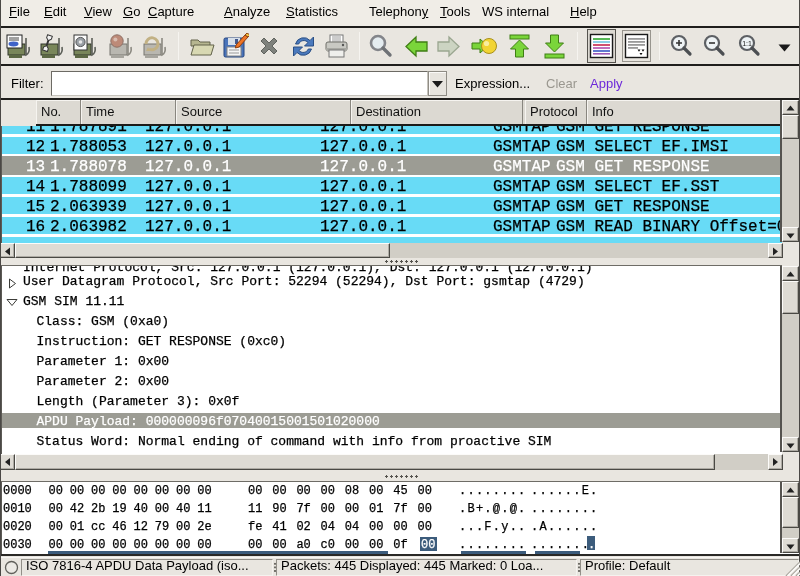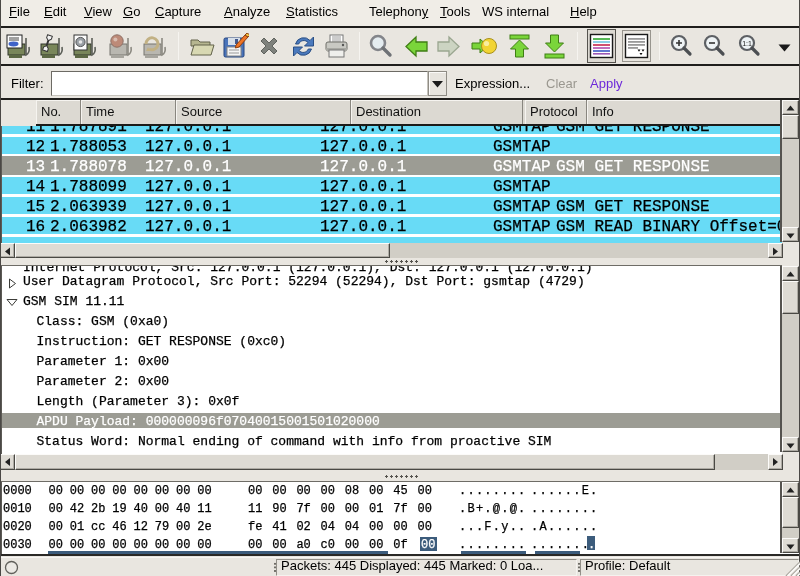--- a/index.html
+++ b/index.html
@@ -37,21 +37,21 @@
   .stbox { position:absolute; top:1px; height:17px; border:1px solid #928f88; border-bottom-color:#f5f3ef; border-right-color:#f5f3ef; background:#e9e6e0; overflow:hidden; }
   .stbox span { position:absolute; left:4px; top:-2.5px; font-size:13px; color:#000; white-space:pre; }
 </style>
 </head>
 <body>
   <div id="menubar" class="abs">
     <span style="left:9px"><u>F</u>ile</span>
     <span style="left:44px"><u>E</u>dit</span>
     <span style="left:84px"><u>V</u>iew</span>
     <span style="left:123px"><u>G</u>o</span>
-    <span style="left:155px"><u>C</u>apture</span>
+    <span style="left:148px"><u>C</u>apture</span>
     <span style="left:224px"><u>A</u>nalyze</span>
     <span style="left:286px"><u>S</u>tatistics</span>
     <span style="left:369px">Telephon<u>y</u></span>
     <span style="left:440px"><u>T</u>ools</span>
     <span style="left:482px">WS internal</span>
     <span style="left:570px"><u>H</u>elp</span>
   </div>
   <div id="toolbar" class="abs">
 
     <svg class="ticon" style="left:5px" width="27" height="27" viewBox="0 0 27 27">
@@ -244,35 +244,37 @@
       <div class="t" style="left:320px">127.0.0.1</div>
       <div class="t" style="left:493px">GSMTAP</div>
       <div class="t" style="left:556px">GSM GET RESPONSE</div>
     </div>
     <div class="prow" style="top:11px">
       <div class="t" style="left:26px">12</div>
       <div class="t" style="left:50px">1.788053</div>
       <div class="t" style="left:145px">127.0.0.1</div>
       <div class="t" style="left:320px">127.0.0.1</div>
       <div class="t" style="left:493px">GSMTAP</div>
+      <div class="t" style="left:556px">GSM SELECT EF.IMSI</div>
     </div>
     <div class="prow" style="top:30px;height:19px;background:#9c9c94">
       <div class="t" style="left:26px;color:#fff;top:2px">13</div>
       <div class="t" style="left:50px;color:#fff;top:2px">1.788078</div>
       <div class="t" style="left:145px;color:#fff;top:2px">127.0.0.1</div>
       <div class="t" style="left:320px;color:#fff;top:2px">127.0.0.1</div>
       <div class="t" style="left:493px;color:#fff;top:2px">GSMTAP</div>
       <div class="t" style="left:556px;color:#fff;top:2px">GSM GET RESPONSE</div>
     </div>
     <div class="prow" style="top:51px">
       <div class="t" style="left:26px">14</div>
       <div class="t" style="left:50px">1.788099</div>
       <div class="t" style="left:145px">127.0.0.1</div>
       <div class="t" style="left:320px">127.0.0.1</div>
       <div class="t" style="left:493px">GSMTAP</div>
+      <div class="t" style="left:556px">GSM SELECT EF.SST</div>
     </div>
     <div class="prow" style="top:71px">
       <div class="t" style="left:26px">15</div>
       <div class="t" style="left:50px">2.063939</div>
       <div class="t" style="left:145px">127.0.0.1</div>
       <div class="t" style="left:320px">127.0.0.1</div>
       <div class="t" style="left:493px">GSMTAP</div>
       <div class="t" style="left:556px">GSM GET RESPONSE</div>
     </div>
     <div class="prow" style="top:91px">
@@ -385,20 +387,23 @@
     <div class="sbtn" style="left:0;top:56px;width:17px;height:15px"><svg width="15" height="13">
         <path d="M7.5 9.5 l4 -5 h-8 z" fill="#222"></path>
       </svg></div>
   </div>
   <div id="statusbar" class="abs">
     <svg class="abs" style="left:4px;top:2px" width="15" height="15">
       <circle cx="7.5" cy="7.5" r="6" fill="#eceae5" stroke="#61605b" stroke-width="1.3"></circle>
     </svg>
     <div class="abs" style="left:273.5px;top:4px;width:2px;height:11px;background-image:radial-gradient(circle,#6e6c66 0.8px,transparent 1.2px);background-size:2px 3.6px;"></div>
     <div class="abs" style="left:577.5px;top:4px;width:2px;height:11px;background-image:radial-gradient(circle,#6e6c66 0.8px,transparent 1.2px);background-size:2px 3.6px;"></div>
+    <div class="stbox" style="left:21px;width:252px">
+      <span>ISO 7816-4 APDU Data Payload (iso...</span>
+    </div>
     <div class="stbox" style="left:276px;width:301px">
       <span>Packets: 445 Displayed: 445 Marked: 0 Loa...</span>
     </div>
     <div class="stbox" style="left:580px;width:219px">
       <span>Profile: Default</span>
     </div>
   </div>
   <div class="abs" style="left:0;top:0;width:1px;height:576px;background:#4a4845;z-index:50"></div>
   <div class="abs" style="left:799px;top:0;width:1px;height:576px;background:#4a4845;z-index:50"></div>
   <svg class="abs" style="left:782px;top:558px;z-index:60" width="18" height="18">

